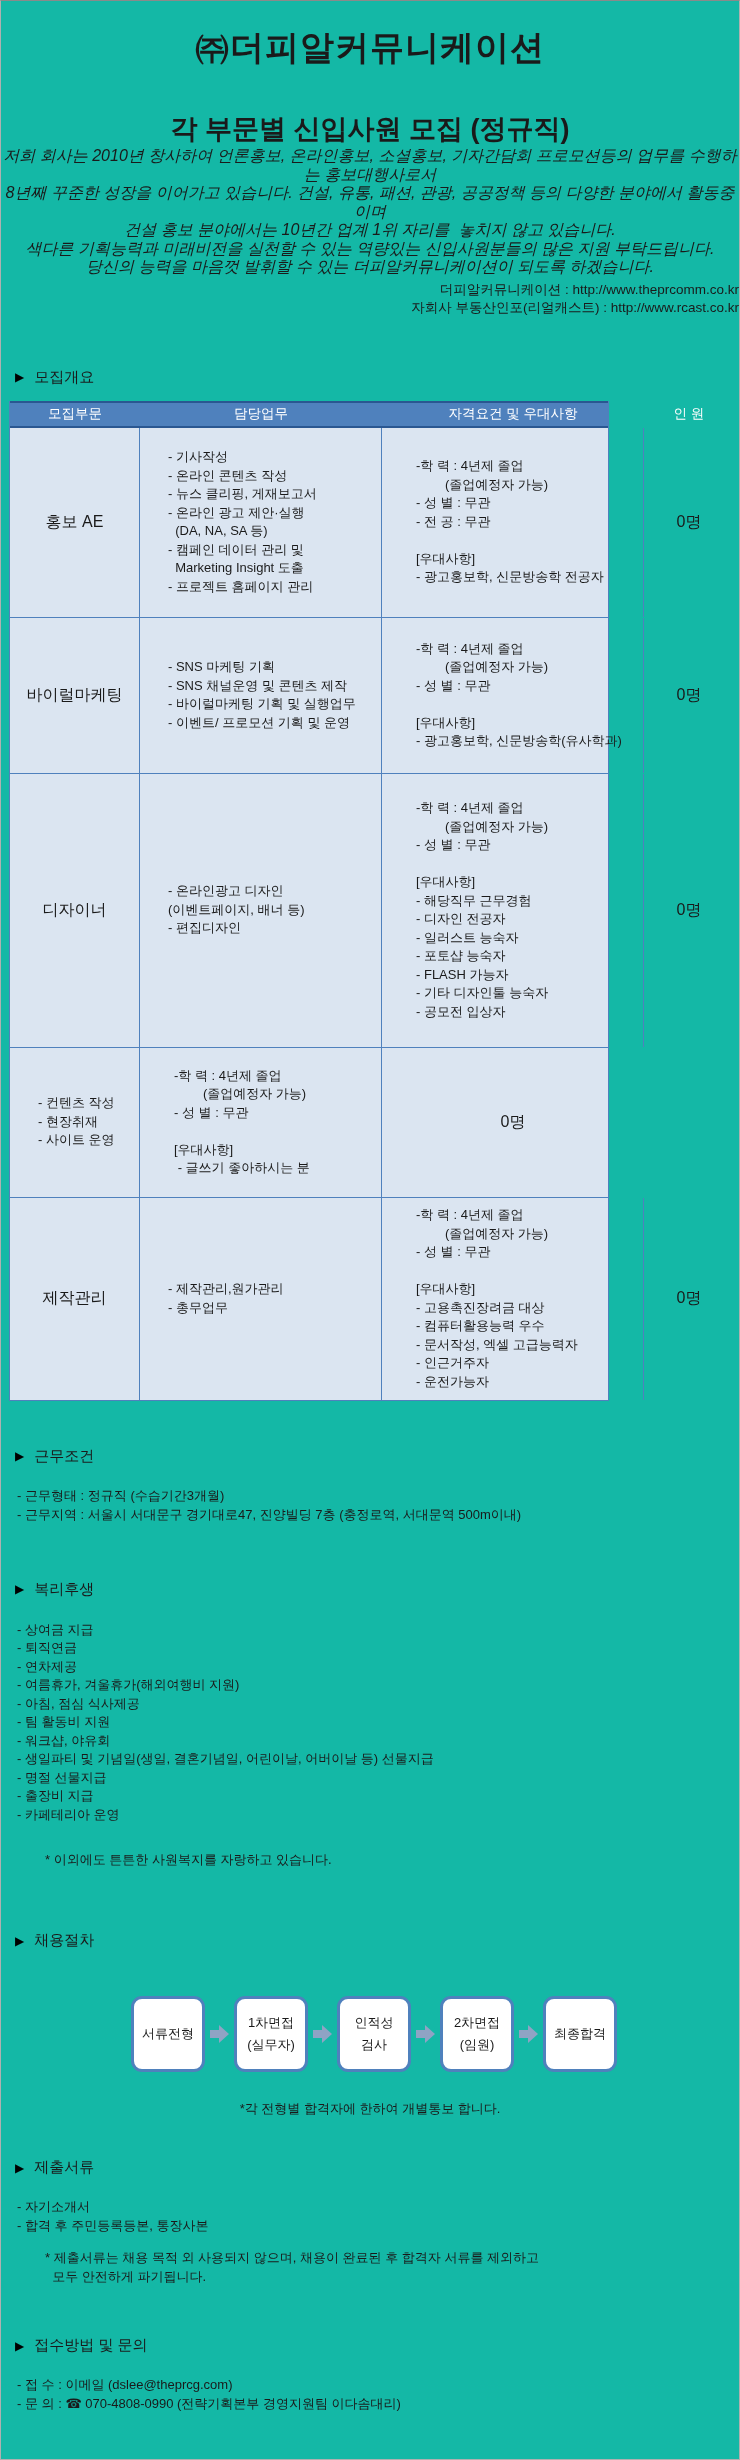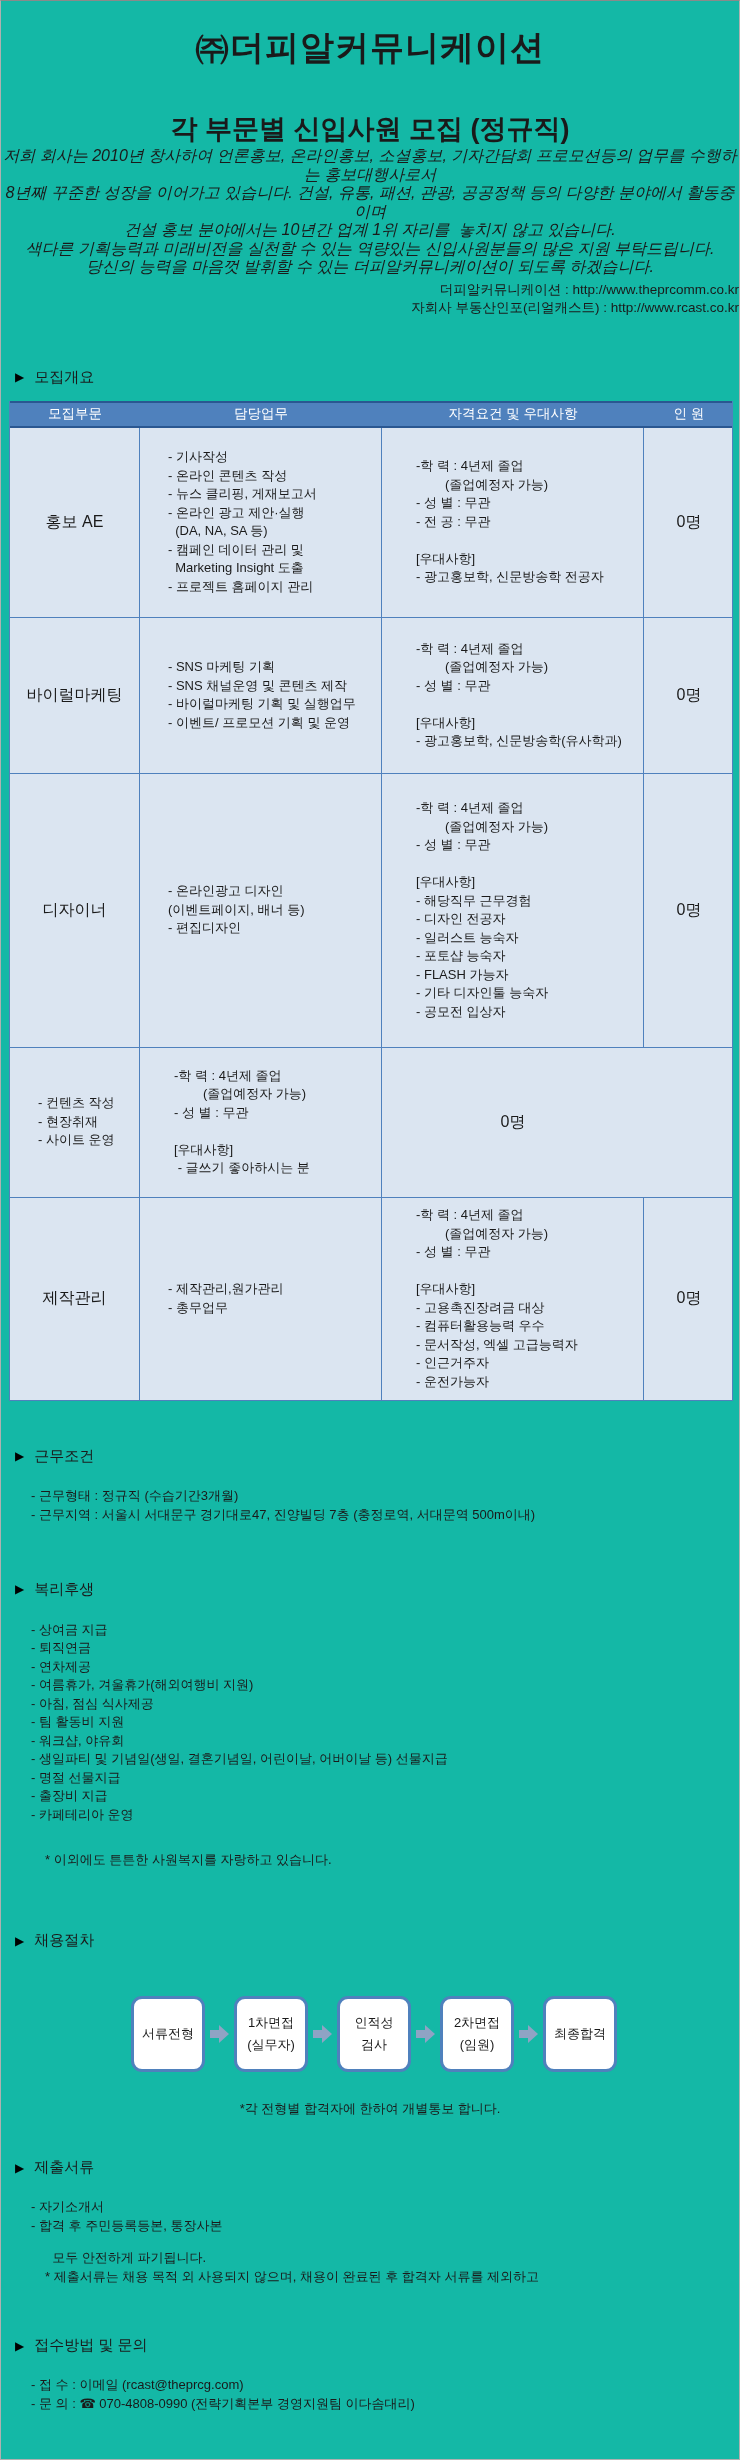--- a/index.html
+++ b/index.html
@@ -47,21 +47,21 @@
   .sec-overview  { margin-top: 50px; }
   .sec-work      { margin-top: 46px; }
   .sec-benefits  { margin-top: 56px; }
   .sec-process   { margin-top: 62px; }
   .sec-documents { margin-top: 40px; }
   .sec-apply     { margin-top: 50px; }
 
   
   .jobs-table {
     margin: 14px 8px 0 8px;
-    width: 724px;
+    width: 600px;
     border-left: 1px solid var(--cell-border,#4f81bd);
     border-right: 1px solid var(--cell-border,#4f81bd);
     border-bottom: 1px solid var(--cell-border,#4f81bd);
     font-size: 13px;
   }
   .t-head {
     display: grid;
     grid-template-columns: 130px 242px 262px 90px;
     height: 27px;
     background: var(--header-bg,#4f81bd);
@@ -89,21 +89,21 @@
   .td.duties { padding-left: 28px; padding-right: 6px; }
   .td.reqs   { padding-left: 34px; padding-right: 6px; }
   .line { line-height: 18.5px; min-height: 18.5px; white-space: pre-wrap; }
   .row1 { height: 190px; }
   .row2 { height: 156px; }
   .row3 { height: 274px; }
   .row4 { height: 150px; }
   .row5 { height: 202px; }
 
   
-  .item-list { margin-top: 20px; padding-left: 30px; font-size: 13px; }
+  .item-list { margin-top: 20px; padding-left: 16px; font-size: 13px; }
   .item-list .line { line-height: 19px; min-height: 19px; }
   .benefit-list { margin-top: 22px; }
   .benefit-list .line { line-height: 18.5px; min-height: 18.5px; }
   .note { font-size: 13px; line-height: 19px; white-space: pre-wrap; }
   .benefits-note { margin-top: 26px; padding-left: 44px; }
   .documents-note { margin-top: 14px; padding-left: 44px; }
 
   
   .flow {
     margin-top: 46px;
@@ -333,24 +333,24 @@
   <div class="flow-note">*각 전형별 합격자에 한하여 개별통보 합니다.</div>
 
   <div class="section-header sec-documents">
     <span class="marker">▶</span>
     <span>제출서류</span>
   </div>
   <div class="item-list">
       <div class="line">- 자기소개서</div>
       <div class="line">- 합격 후 주민등록등본, 통장사본</div>
     </div>
-  <div class="note documents-note"><div class="line">  모두 안전하게 파기됩니다.</div><div class="line">* 제출서류는 채용 목적 외 사용되지 않으며, 채용이 완료된 후 합격자 서류를 제외하고</div></div>
+  <div class="note documents-note"><div class="line">* 제출서류는 채용 목적 외 사용되지 않으며, 채용이 완료된 후 합격자 서류를 제외하고</div><div class="line">  모두 안전하게 파기됩니다.</div></div>
 
   <div class="section-header sec-apply">
     <span class="marker">▶</span>
     <span>접수방법 및 문의</span>
   </div>
   <div class="item-list">
-      <div class="line">- 접 수 : 이메일 (rcast@theprcg.com)</div>
+      <div class="line">- 접 수 : 이메일 (dslee@theprcg.com)</div>
       <div class="line">- 문 의 : ☎ 070-4808-0990 (전략기획본부 경영지원팀 이다솜대리)</div>
     </div>
 
 </div>
 
 </body></html>

